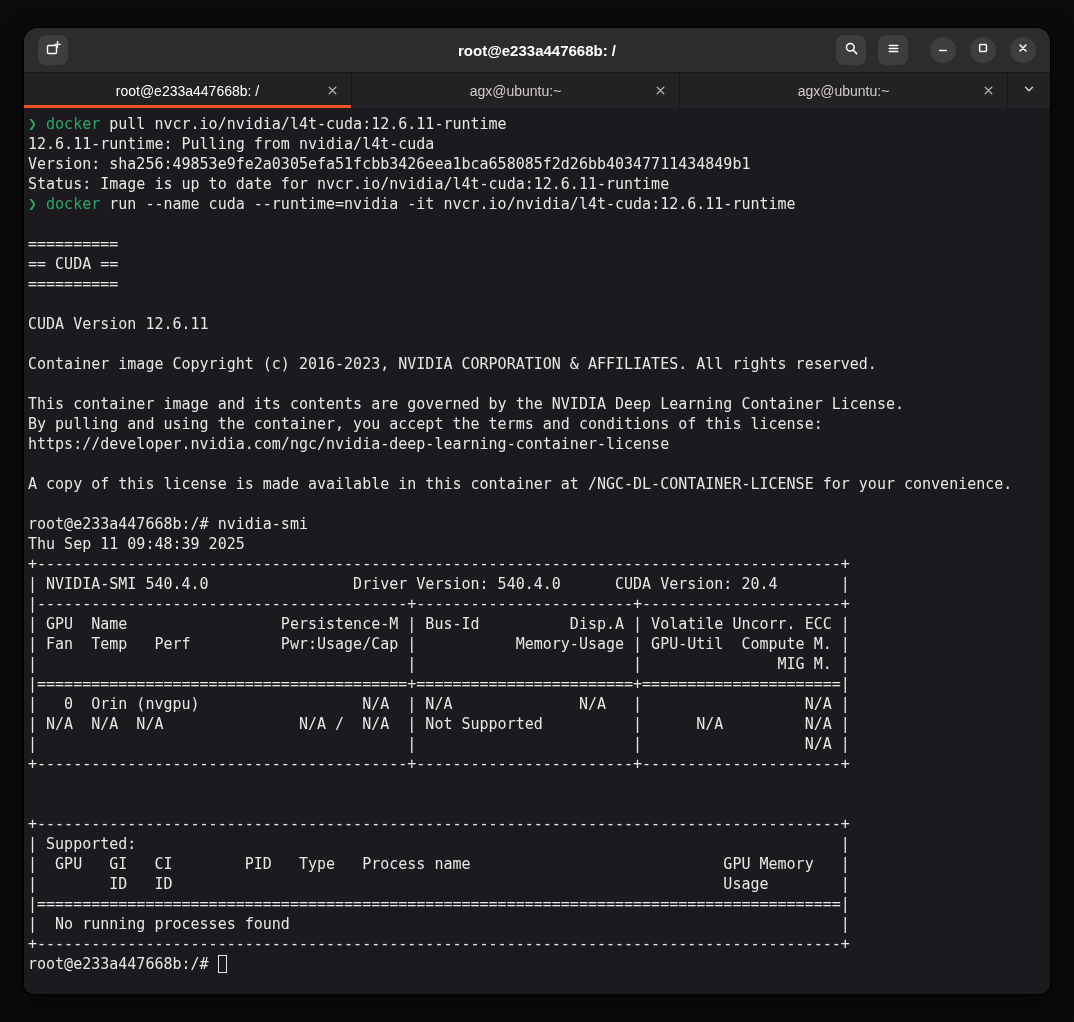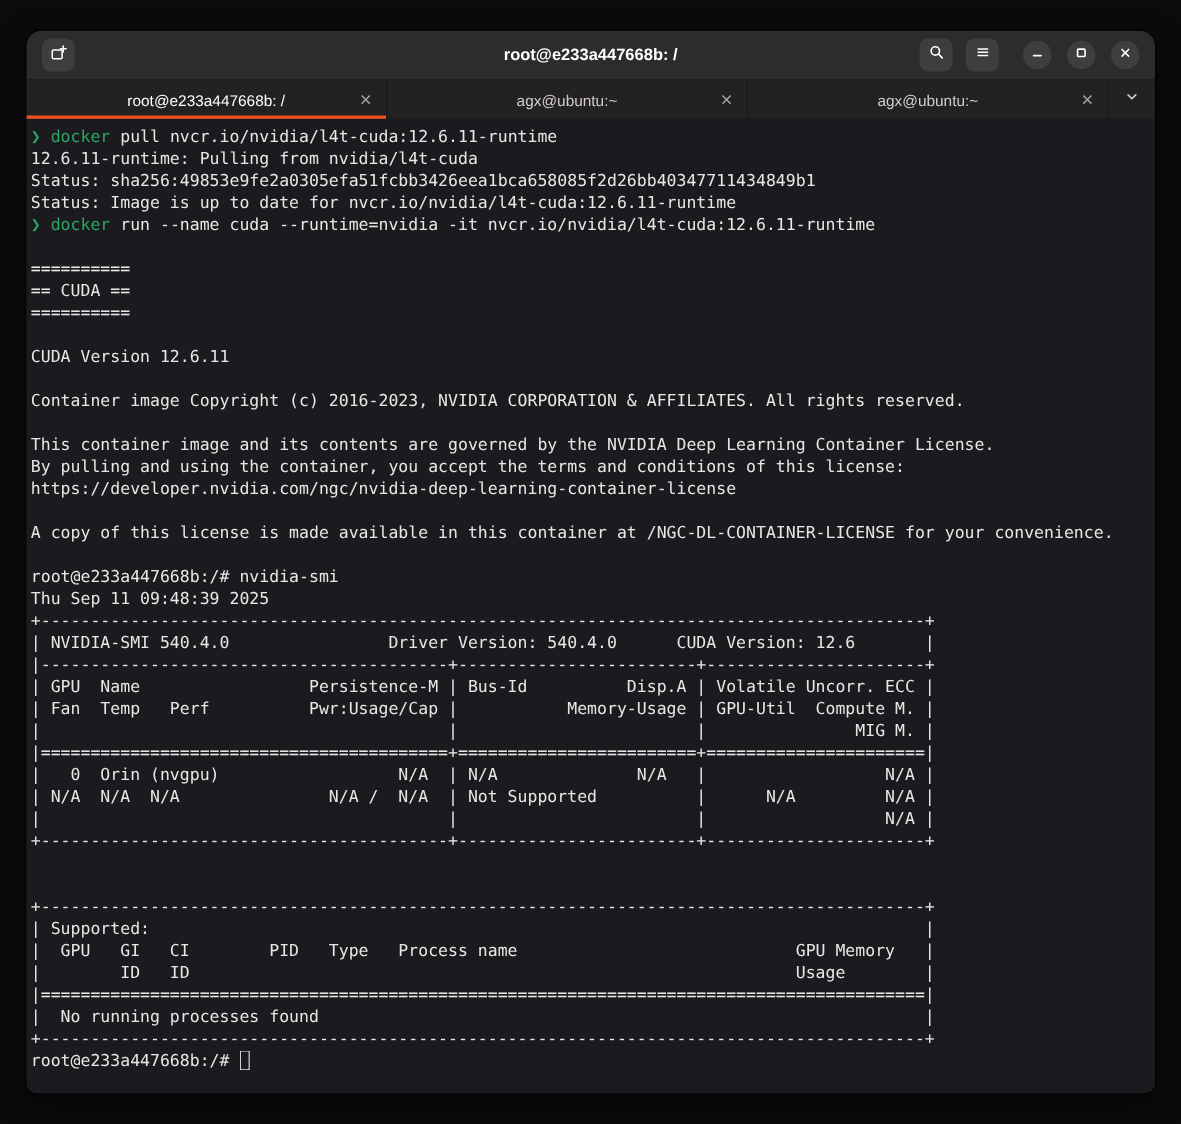--- a/index.html
+++ b/index.html
@@ -193,42 +193,42 @@
         <svg width="14" height="14" viewBox="0 0 14 14">
             <path d="M3.5 5.3 L7 8.8 L10.5 5.3" fill="none" stroke="#cfccc9" stroke-width="1.5" stroke-linecap="round" stroke-linejoin="round"></path>
           </svg>
       </span>
     </div>
   </div>
 
   <div class="term">
       <div class="tline"><span class="seg green b">❯</span><span class="seg green"> docker</span><span class="seg fg"> pull nvcr.io/nvidia/l4t-cuda:12.6.11-runtime</span></div>
       <div class="tline"><span class="seg fg">12.6.11-runtime: Pulling from nvidia/l4t-cuda</span></div>
-      <div class="tline"><span class="seg fg">Status: sha256:49853e9fe2a0305efa51fcbb3426eea1bca658085f2d26bb40347711434849b1</span></div>
+      <div class="tline"><span class="seg fg">Version: sha256:49853e9fe2a0305efa51fcbb3426eea1bca658085f2d26bb40347711434849b1</span></div>
       <div class="tline"><span class="seg fg">Status: Image is up to date for nvcr.io/nvidia/l4t-cuda:12.6.11-runtime</span></div>
       <div class="tline"><span class="seg green b">❯</span><span class="seg green"> docker</span><span class="seg fg"> run --name cuda --runtime=nvidia -it nvcr.io/nvidia/l4t-cuda:12.6.11-runtime</span></div>
       <div class="tline"></div>
       <div class="tline"><span class="seg fg">==========</span></div>
       <div class="tline"><span class="seg fg">== CUDA ==</span></div>
       <div class="tline"><span class="seg fg">==========</span></div>
       <div class="tline"></div>
       <div class="tline"><span class="seg fg">CUDA Version 12.6.11</span></div>
       <div class="tline"></div>
       <div class="tline"><span class="seg fg">Container image Copyright (c) 2016-2023, NVIDIA CORPORATION &amp; AFFILIATES. All rights reserved.</span></div>
       <div class="tline"></div>
       <div class="tline"><span class="seg fg">This container image and its contents are governed by the NVIDIA Deep Learning Container License.</span></div>
       <div class="tline"><span class="seg fg">By pulling and using the container, you accept the terms and conditions of this license:</span></div>
       <div class="tline"><span class="seg fg">https://developer.nvidia.com/ngc/nvidia-deep-learning-container-license</span></div>
       <div class="tline"></div>
       <div class="tline"><span class="seg fg">A copy of this license is made available in this container at /NGC-DL-CONTAINER-LICENSE for your convenience.</span></div>
       <div class="tline"></div>
       <div class="tline"><span class="seg fg">root@e233a447668b:/# nvidia-smi</span></div>
       <div class="tline"><span class="seg fg">Thu Sep 11 09:48:39 2025</span></div>
       <div class="tline"><span class="seg fg">+-----------------------------------------------------------------------------------------+</span></div>
-      <div class="tline"><span class="seg fg">| NVIDIA-SMI 540.4.0                Driver Version: 540.4.0      CUDA Version: 12.6       |</span></div>
+      <div class="tline"><span class="seg fg">| NVIDIA-SMI 540.4.0                Driver Version: 540.4.0      CUDA Version: 20.4       |</span></div>
       <div class="tline"><span class="seg fg">|-----------------------------------------+------------------------+----------------------+</span></div>
       <div class="tline"><span class="seg fg">| GPU  Name                 Persistence-M | Bus-Id          Disp.A | Volatile Uncorr. ECC |</span></div>
       <div class="tline"><span class="seg fg">| Fan  Temp   Perf          Pwr:Usage/Cap |           Memory-Usage | GPU-Util  Compute M. |</span></div>
       <div class="tline"><span class="seg fg">|                                         |                        |               MIG M. |</span></div>
       <div class="tline"><span class="seg fg">|=========================================+========================+======================|</span></div>
       <div class="tline"><span class="seg fg">|   0  Orin (nvgpu)                  N/A  | N/A              N/A   |                  N/A |</span></div>
       <div class="tline"><span class="seg fg">| N/A  N/A  N/A               N/A /  N/A  | Not Supported          |      N/A         N/A |</span></div>
       <div class="tline"><span class="seg fg">|                                         |                        |                  N/A |</span></div>
       <div class="tline"><span class="seg fg">+-----------------------------------------+------------------------+----------------------+</span></div>
       <div class="tline"></div>

